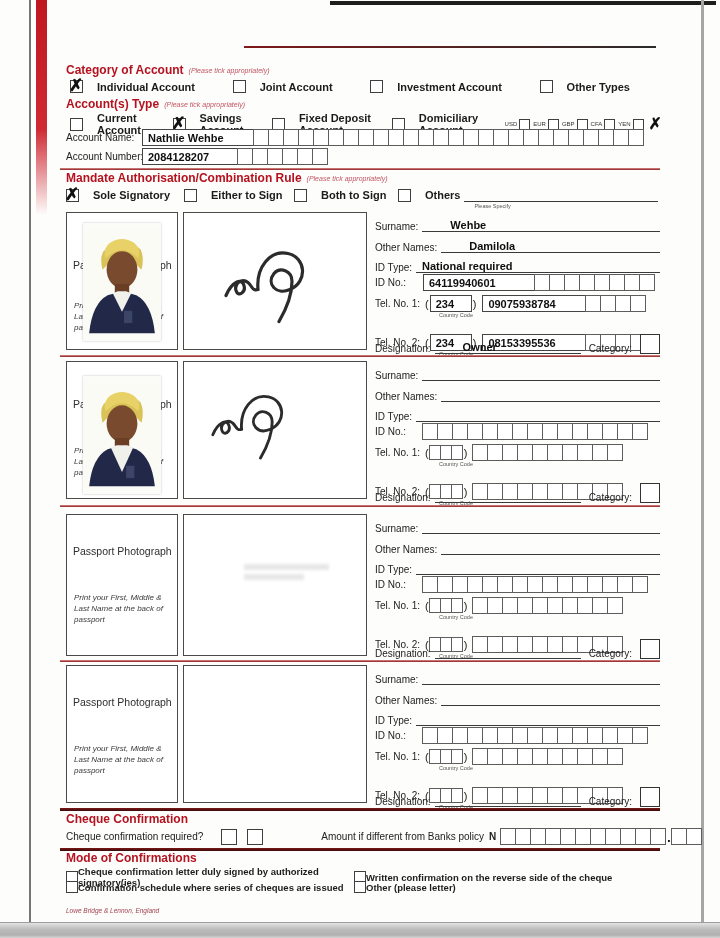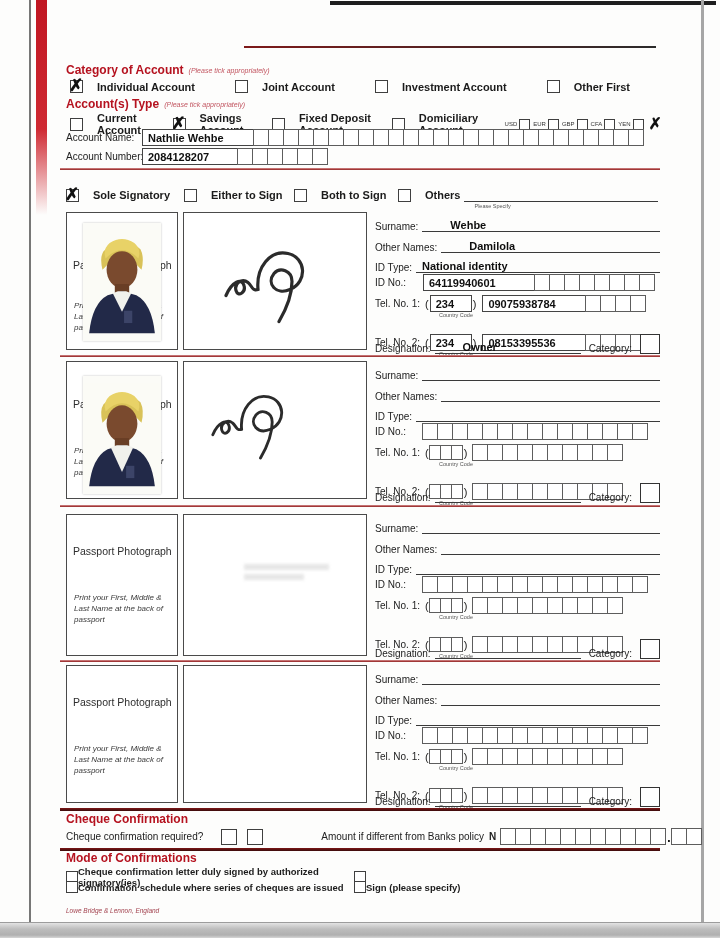--- a/index.html
+++ b/index.html
@@ -101,21 +101,21 @@
     <span class="opt">
       <span class="cb"></span>
       <span>Joint Account</span>
     </span>
     <span class="opt">
       <span class="cb"></span>
       <span>Investment Account</span>
     </span>
     <span class="opt">
       <span class="cb"></span>
-      <span>Other First</span>
+      <span>Other Types</span>
     </span>
   </div>
 
   <div class="row" style="left:66px; top:97px;">
     <span class="redhead">Account(s) Type</span>
     <span class="hint">(Please tick appropriately)</span>
   </div>
   <div class="row" style="left:70px; top:112px; width:592px;">
     <span class="opt" style="width:130px;">
       <span class="cb"></span>
@@ -199,20 +199,24 @@
         <i></i>
         <i></i>
         <i></i>
         <i></i>
         <i></i>
       </span>
   </div>
 
   <div class="sep" style="top:168px;"></div>
 
+  <div class="row" style="left:66px; top:171px;">
+    <span class="redhead">Mandate Authorisation/Combination Rule</span>
+    <span class="hint">(Please tick appropriately)</span>
+  </div>
   <div class="row" style="left:66px; top:188px; width:592px;justify-content:center;">
     <span class="opt" style="width:118px;">
       <span class="cb checked"></span>
       <span>Sole Signatory</span>
     </span>
     <span class="opt" style="width:110px;">
       <span class="cb"></span>
       <span>Either to Sign</span>
     </span>
     <span class="opt" style="width:104px;">
@@ -259,21 +263,21 @@
       </div>
       <div class="frow" style="top:29px;">
         <span class="flabel">Other Names:</span>
         <span class="wline">
           <span class="val">Damilola</span>
         </span>
       </div>
       <div class="frow" style="top:49px;">
         <span class="flabel">ID Type:</span>
         <span class="wline">
-          <span class="val" style="left:6px;">National identity</span>
+          <span class="val" style="left:6px;">National required</span>
         </span>
       </div>
       <div class="frow" style="top:64px; align-items:center;">
         <span class="flabel" style="width:44px;">ID No.:</span>
         <span class="vbox" style="width:112px;">64119940601</span>
         <span class="cells">
             <i></i>
             <i></i>
             <i></i>
             <i></i>
@@ -666,29 +670,30 @@
   <div class="row" style="left:66px; top:851px;">
     <span class="redhead">Mode of Confirmations</span>
   </div>
   <div class="row" style="left:66px; top:866px; width:594px;">
     <span class="modeopt" style="width:288px;">
       <span class="cb"></span>
       <span>Cheque confirmation letter duly signed by authorized signatory(ies)</span>
     </span>
     <span class="modeopt">
       <span class="cb"></span>
+      <span>Written confirmation on the reverse side of the cheque</span>
     </span>
   </div>
   <div class="row" style="left:66px; top:881px; width:594px;">
     <span class="modeopt" style="width:288px;">
       <span class="cb"></span>
       <span>Confirmation schedule where series of cheques are issued</span>
     </span>
     <span class="modeopt">
       <span class="cb"></span>
-      <span>Sign (please specify)</span>
+      <span>Other (please letter)</span>
     </span>
   </div>
 
   <div class="footer">Lowe Bridge &amp; Lennon, England</div>
 
   <div class="scan-bottom-strip"></div>
 </div>
 
 </body></html>

